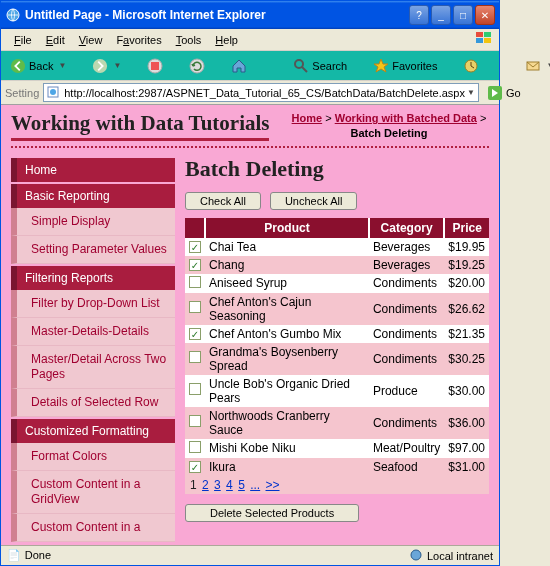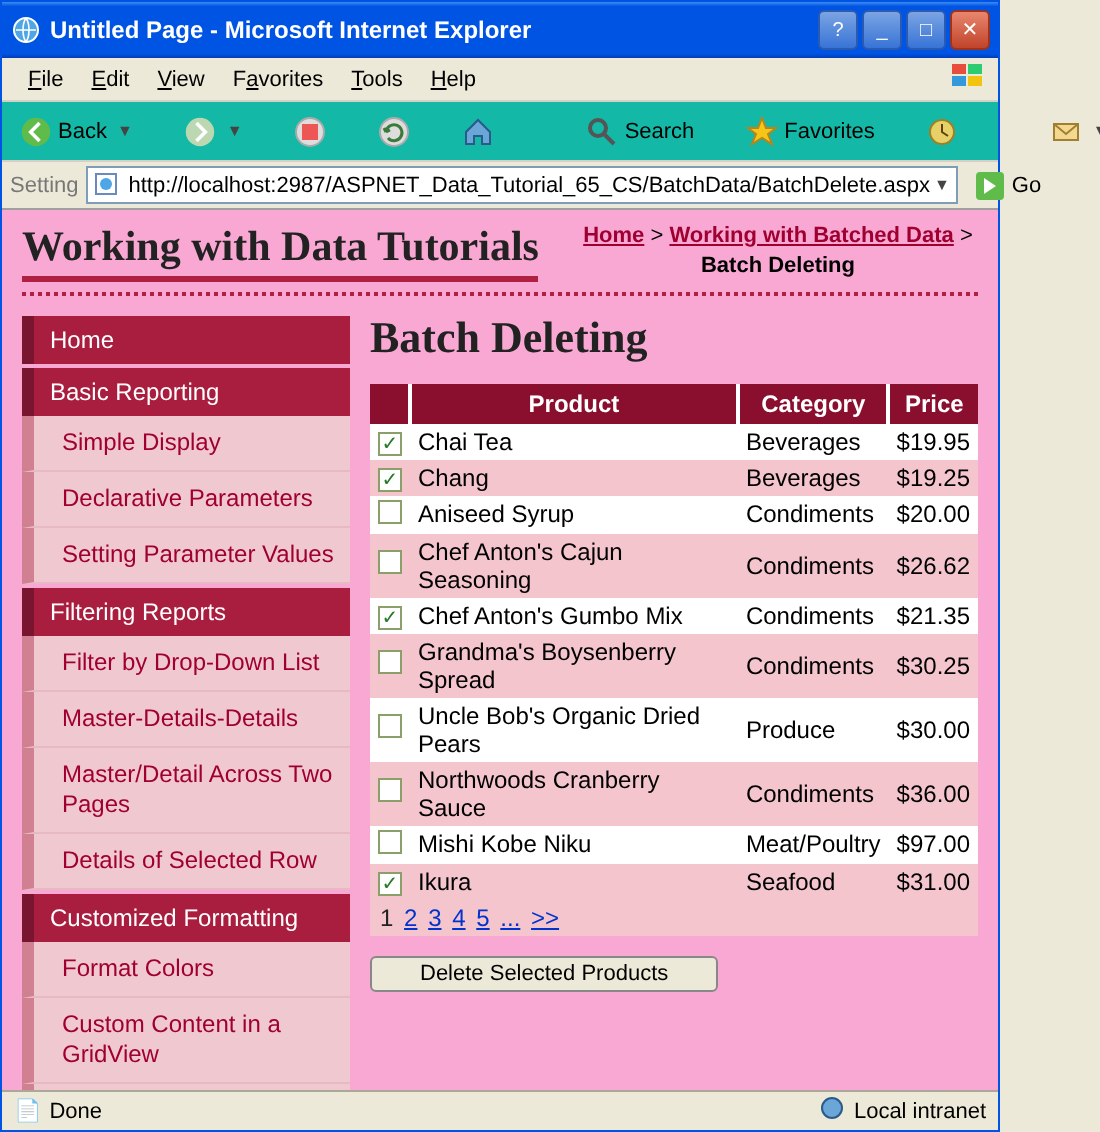--- a/index.html
+++ b/index.html
@@ -208,34 +208,37 @@
         <a href="#">Working with Batched Data</a> &gt;
         <b>Batch Deleting</b>
       </div>
     </div>
 
     <div class="layout">
       <div class="sidebar" id="sidebar">
           <div class="nav-section-hdr">Home</div>
           <div class="nav-section-hdr">Basic Reporting</div>
           <div class="nav-item">Simple Display</div>
-          <div class="nav-item">Declarative Parameters</div>
           <div class="nav-item">Setting Parameter Values</div>
           <div class="nav-section-hdr">Filtering Reports</div>
           <div class="nav-item">Filter by Drop-Down List</div>
           <div class="nav-item">Master-Details-Details</div>
           <div class="nav-item">Master/Detail Across Two Pages</div>
           <div class="nav-item">Details of Selected Row</div>
           <div class="nav-section-hdr">Customized Formatting</div>
           <div class="nav-item">Format Colors</div>
           <div class="nav-item">Custom Content in a GridView</div>
           <div class="nav-item">Custom Content in a</div>
         </div>
       <div class="main">
         <h1>Batch Deleting</h1>
+        <div class="check-btns">
+          <button class="btn">Check All</button>
+          <button class="btn">Uncheck All</button>
+        </div>
         <table class="grid">
           <thead>
             <tr>
               <th style="width:20px;"></th>
               <th>Product</th>
               <th>Category</th>
               <th>Price</th>
             </tr>
           </thead>
           <tbody id="grid-body">

